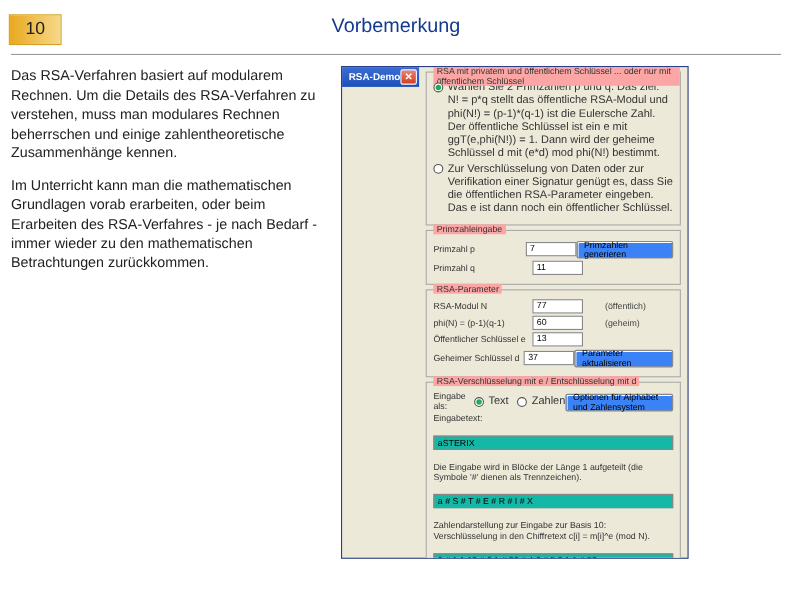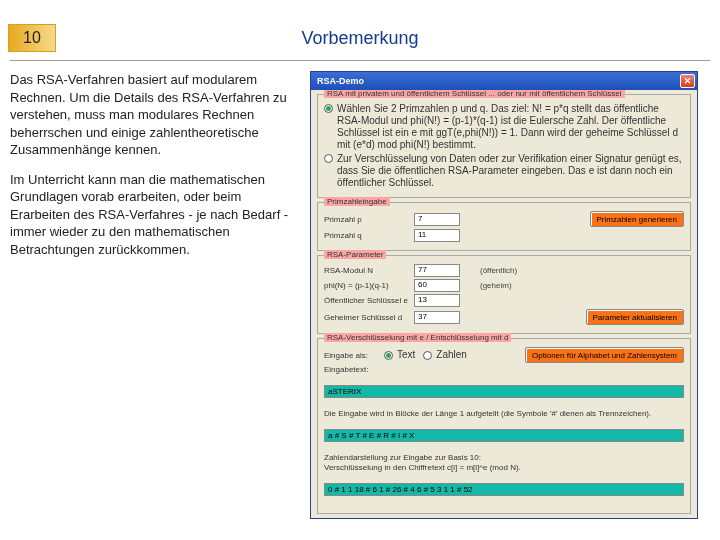--- a/index.html
+++ b/index.html
@@ -4,22 +4,22 @@
 <style>
   * { box-sizing: border-box; margin: 0; padding: 0; }
   body {
     width: 720px; height: 540px;
     font-family: Arial, sans-serif;
     background: #ffffff;
     position: relative;
     overflow: hidden;
   }
   .header {
-    display: flex; align-items: center;
-    padding: 24px 0 6px 0;
+    display: flex; 
+    padding: 13px 0 6px 0;
   }
   .slide-num {
     width: 48px; height: 28px;
     background: linear-gradient(to right, #e8a920, #f7d98a);
     color: #222;
     font-size: 16px;
     display: flex; align-items: center; justify-content: center;
     margin-left: 8px;
     border: 1px solid #d4a020;
   }
@@ -30,26 +30,26 @@
     margin-left: -56px;
   }
   .divider { height: 1px; background: #999; margin: 2px 10px 10px 10px; }
   .content { display: flex; padding: 0 10px; }
   .left {
     width: 300px; padding-right: 14px;
     font-size: 13px; line-height: 1.35; color: #222;
   }
   .left p { margin-bottom: 12px; }
   .dialog {
-    width: 388px; height: 448px;
+    width: 316px; height: 448px;
     border: 1px solid #2a3f8a;
     background: #ece9d8;
     font-size: 8px;
     position: relative;
-    display: flex; flex-direction: column;
+    display: flex; 
   }
   .titlebar {
     height: 18px;
     background: linear-gradient(to bottom, #3b6ed5, #1d4fb8);
     color: #fff; display: flex; align-items: center;
     padding: 0 2px 0 6px;
     font-size: 9px; font-weight: bold;
   }
   .titlebar .spacer { flex: 1; }
   .close-btn {
@@ -93,21 +93,21 @@
     display: flex; align-items: center; margin: 2px 0;
   }
   .flabel { width: 90px; font-size: 8px; color: #333; }
   .finput {
     border: 1px solid #888; background: #fff;
     height: 13px; padding: 0 3px; font-size: 8px;
     flex: 0 0 46px;
   }
   .fnote { margin-left: 20px; font-size: 8px; color: #444; }
   .btn {
-    border: 1px solid #888; background: #f97316;
+    border: 1px solid #888; background: #3b82f6;
     font-size: 8px; padding: 1px 6px; height: 16px;
     display: inline-flex; align-items: center;
     border-radius: 2px;
     box-shadow: inset 1px 1px 0 #fff;
   }
   .section-lbl { font-size: 8px; color: #333; margin: 1px 0; }
   .mono-in {
     border: 1px solid #888; background: #14b8a6;
     font-size: 8px; padding: 1px 3px; margin: 11px 0;
     width: 100%;

